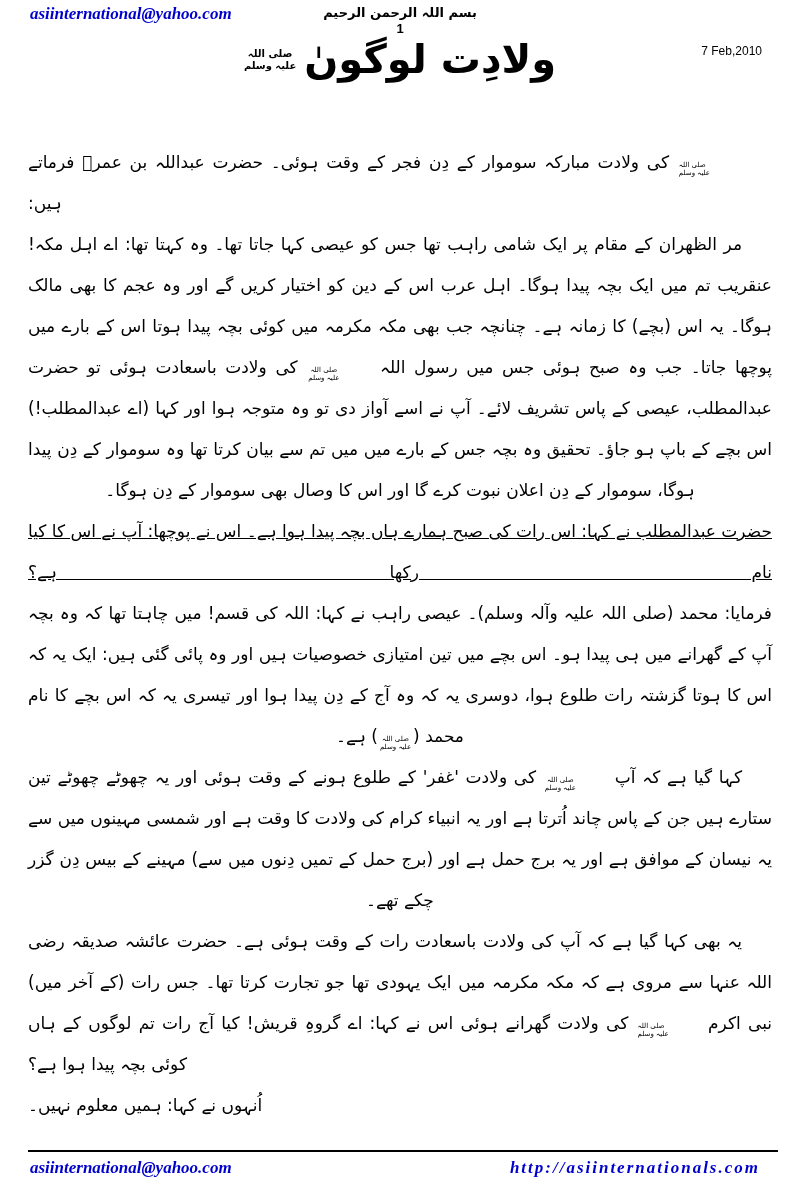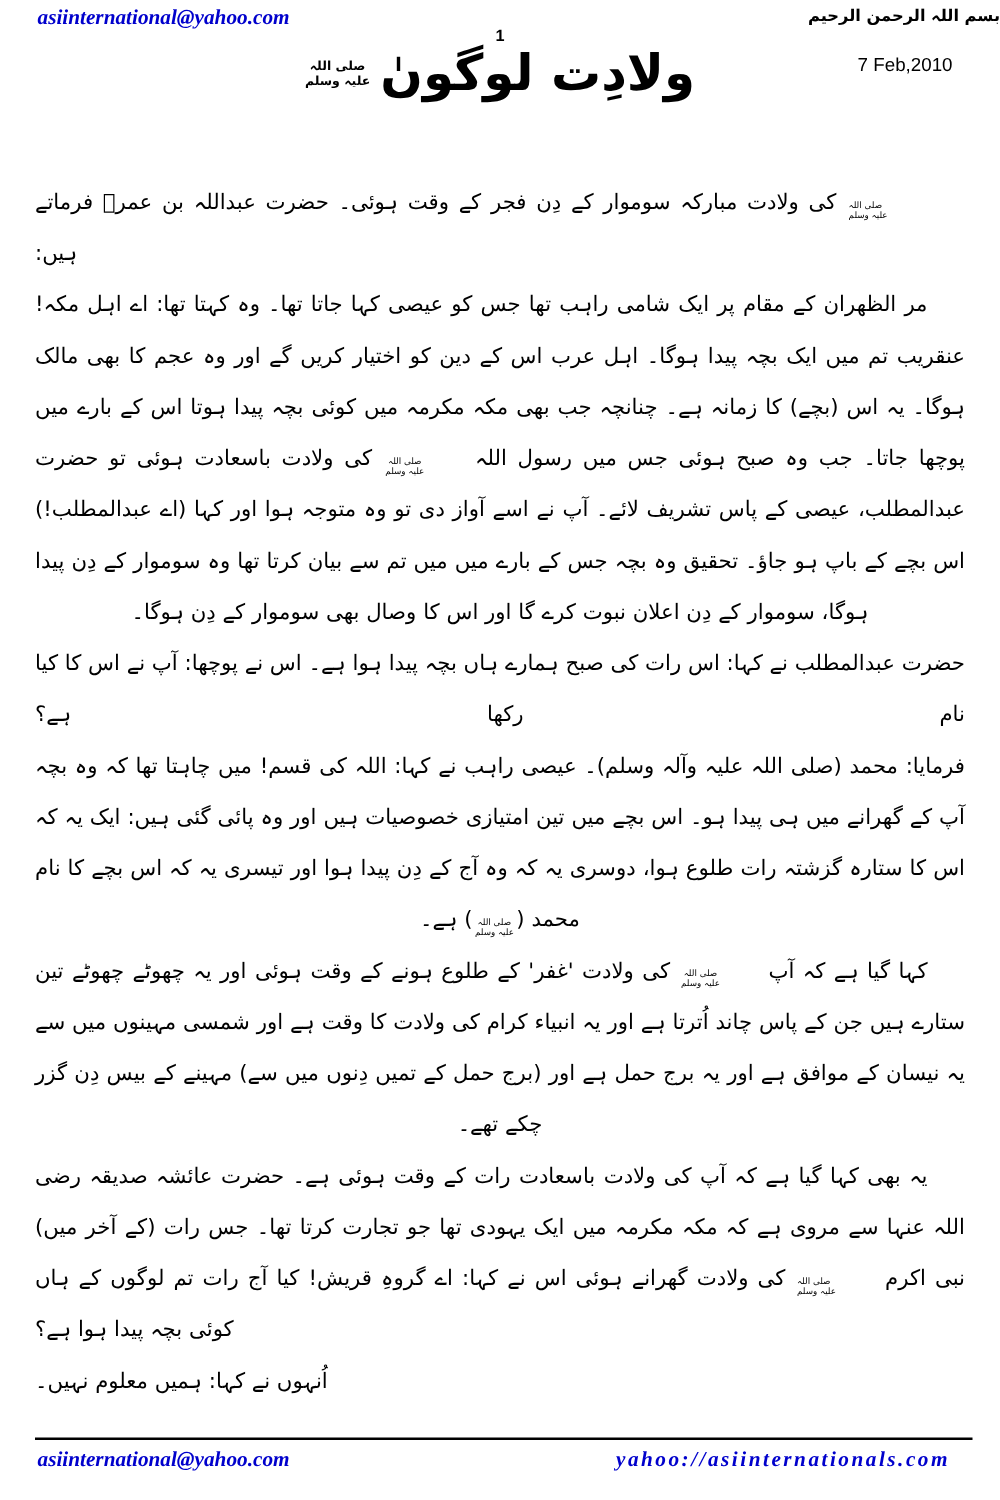--- a/index.html
+++ b/index.html
@@ -11,32 +11,32 @@
   }
   
   .header-email{
     position:absolute;top:4px;left:30px;
     font-family:"Liberation Serif",serif;
     font-style:italic;font-weight:bold;font-size:17px;
     color:#0000cc;text-decoration:none;
   }
   .bismillah{
     position:absolute;top:5px;left:0;width:100%;
-    font-size:13px;font-weight:bold;
+    text-align:center;font-size:13px;font-weight:bold;
     direction:rtl;
   }
   .pagenum{
     position:absolute;top:21px;left:0;width:100%;
     text-align:center;
     font-family:"Liberation Sans",sans-serif;
     font-size:13px;font-weight:bold;
   }
   .date{
     position:absolute;top:44px;right:38px;
-    font-family:"Liberation Sans",sans-serif;font-size:15px;
+    font-family:"Liberation Sans",sans-serif;font-size:12px;
   }
   .title-wrap{
     position:absolute;top:36px;left:0;width:100%;
     text-align:center;direction:rtl;white-space:nowrap;
   }
   .title-text{
     font-size:40px;font-weight:bold;letter-spacing:1px;
   }
   .saw-title{
     display:inline-flex;flex-direction:column;
@@ -46,21 +46,21 @@
   
   .doc-body{
     position:absolute;top:142px;left:28px;right:28px;
     direction:rtl;text-align:justify;
     font-size:17px;line-height:41px;
   }
   .para{margin:0;padding:0;}
   .para.indent{text-indent:30px;}
   .last-left{text-align-last:left;}
   .last-center{text-align-last:center;}
-  .last-justify{text-align-last:justify;}
+  .last-justify{text-align-last:justify;text-decoration:underline;}
   .bold{font-weight:normal;}
   .saw{
     display:inline-flex;flex-direction:column;
     font-size:7px;line-height:1.15;vertical-align:1px;
     text-align:center;margin:0 2px;
   }
   
   .footer-rule{
     position:absolute;left:28px;right:22px;top:1150px;
     border-top:2px solid #000;height:0;
@@ -100,32 +100,32 @@
 <div class="doc-body" id="doc-body">
     <p class="para last-left indent" dir="rtl"><span class="saw">
         <span>صلی اللہ</span>
         <span>علیہ وسلم</span>
       </span><span> کی ولادت مبارکہ سوموار کے دِن فجر کے وقت ہوئی۔ حضرت عبداللہ بن عمرؓ فرماتے ہیں:</span></p>
     <p class="para last-center indent" dir="rtl"><span class="bold">مر الظهران</span><span> کے مقام پر ایک شامی راہب تھا جس کو عیصی کہا جاتا تھا۔ وہ کہتا تھا: اے اہل مکہ! عنقریب تم میں ایک بچہ پیدا ہوگا۔ اہل عرب اس کے دین کو اختیار کریں گے اور وہ عجم کا بھی مالک ہوگا۔ یہ اس (بچے) کا زمانہ ہے۔ چنانچہ جب بھی مکہ مکرمہ میں کوئی بچہ پیدا ہوتا اس کے بارے میں پوچھا جاتا۔ جب وہ صبح ہوئی جس میں رسول اللہ </span><span class="saw">
         <span>صلی اللہ</span>
         <span>علیہ وسلم</span>
       </span><span> کی ولادت باسعادت ہوئی تو حضرت عبدالمطلب، عیصی کے پاس تشریف لائے۔ آپ نے اسے آواز دی تو وہ متوجہ ہوا اور کہا (اے عبدالمطلب!) اس بچے کے باپ ہو جاؤ۔ تحقیق وہ بچہ جس کے بارے میں میں تم سے بیان کرتا تھا وہ سوموار کے دِن پیدا ہوگا، سوموار کے دِن اعلان نبوت کرے گا اور اس کا وصال بھی سوموار کے دِن ہوگا۔</span></p>
     <p class="para last-justify" dir="rtl"><span>حضرت عبدالمطلب نے کہا: اس رات کی صبح ہمارے ہاں بچہ پیدا ہوا ہے۔ اس نے پوچھا: آپ نے اس کا کیا نام رکھا ہے؟</span></p>
-    <p class="para last-center" dir="rtl"><span>فرمایا: محمد (صلی اللہ علیہ وآلہ وسلم)۔ عیصی راہب نے کہا: اللہ کی قسم! میں چاہتا تھا کہ وہ بچہ آپ کے گھرانے میں ہی پیدا ہو۔ اس بچے میں تین امتیازی خصوصیات ہیں اور وہ پائی گئی ہیں: ایک یہ کہ اس کا ستارہ گزشتہ رات طلوع ہوا، دوسری یہ کہ وہ آج کے دِن پیدا ہوا اور تیسری یہ کہ اس بچے کا نام محمد (</span><span class="saw">
+    <p class="para last-center" dir="rtl"><span>فرمایا: محمد (صلی اللہ علیہ وآلہ وسلم)۔ عیصی راہب نے کہا: اللہ کی قسم! میں چاہتا تھا کہ وہ بچہ آپ کے گھرانے میں ہی پیدا ہو۔ اس بچے میں تین امتیازی خصوصیات ہیں اور وہ پائی گئی ہیں: ایک یہ کہ اس کا ہوتا گزشتہ رات طلوع ہوا، دوسری یہ کہ وہ آج کے دِن پیدا ہوا اور تیسری یہ کہ اس بچے کا نام محمد (</span><span class="saw">
         <span>صلی اللہ</span>
         <span>علیہ وسلم</span>
       </span><span>) ہے۔</span></p>
     <p class="para last-center indent" dir="rtl"><span>کہا گیا ہے کہ آپ </span><span class="saw">
         <span>صلی اللہ</span>
         <span>علیہ وسلم</span>
       </span><span> کی ولادت 'غفر' کے طلوع ہونے کے وقت ہوئی اور یہ چھوٹے چھوٹے تین ستارے ہیں جن کے پاس چاند اُترتا ہے اور یہ انبیاء کرام کی ولادت کا وقت ہے اور شمسی مہینوں میں سے یہ نیسان کے موافق ہے اور یہ برج حمل ہے اور (برج حمل کے تمیں دِنوں میں سے) مہینے کے بیس دِن گزر چکے تھے۔</span></p>
     <p class="para last-left indent" dir="rtl"><span>یہ بھی کہا گیا ہے کہ آپ کی ولادت باسعادت رات کے وقت ہوئی ہے۔ حضرت عائشہ صدیقہ رضی اللہ عنہا سے مروی ہے کہ مکہ مکرمہ میں ایک یہودی تھا جو تجارت کرتا تھا۔ جس رات (کے آخر میں) نبی اکرم </span><span class="saw">
         <span>صلی اللہ</span>
         <span>علیہ وسلم</span>
       </span><span> کی ولادت گھرانے ہوئی اس نے کہا: اے گروہِ قریش! کیا آج رات تم لوگوں کے ہاں کوئی بچہ پیدا ہوا ہے؟</span></p>
     <p class="para last-left" dir="rtl"><span>اُنہوں نے کہا: ہمیں معلوم نہیں۔</span></p>
   </div>
 
 <div class="footer-rule"></div>
 
 <a class="footer-email">asiinternational@yahoo.com</a>
 
-<a class="footer-url">yahoo://asiinternationals.com</a>
+<a class="footer-url">http://asiinternationals.com</a>
 
 </body></html>

